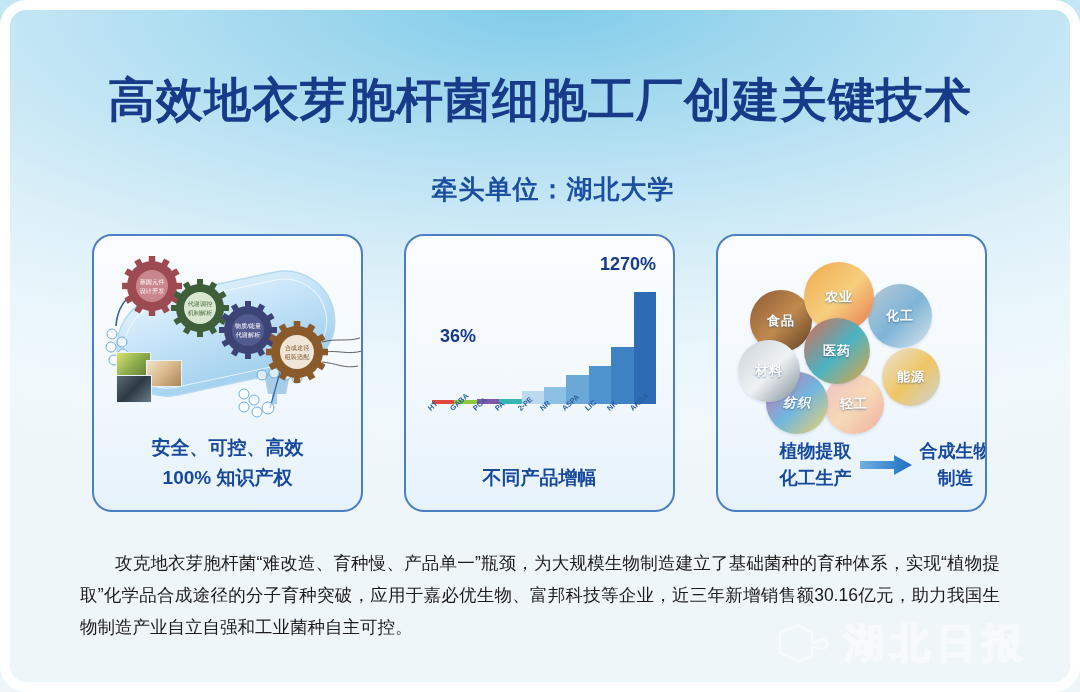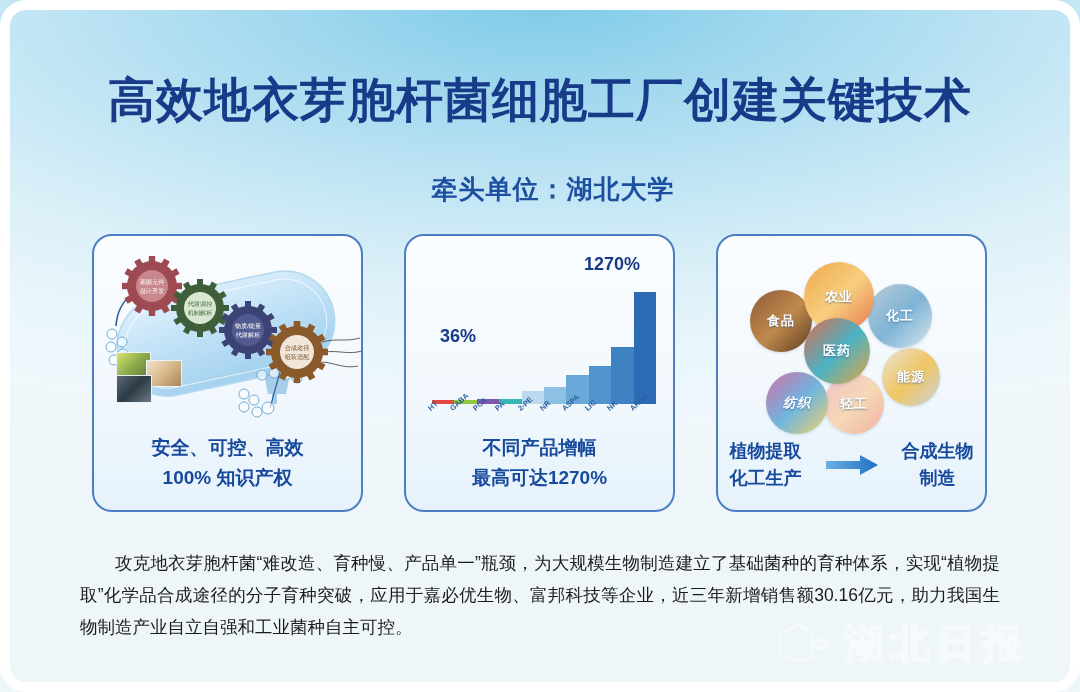--- a/index.html
+++ b/index.html
@@ -59,33 +59,33 @@
   .plot{position:absolute;left:6px;bottom:30px;width:224px;height:124px;}
   .bars{position:absolute;left:0;bottom:0;width:100%;height:100%;display:flex;align-items:flex-end;gap:0px;}
   .bar{flex:1 1 0;}
   .xlabels{position:absolute;left:0;bottom:4px;width:224px;height:26px;display:flex;}
   .xlab{
     flex:1 1 0;font-size:7.5px;color:#2a5f9e;font-weight:bold;
     transform:rotate(-42deg);transform-origin:left top;white-space:nowrap;
     margin-top:2px;
   }
   .lbl-36{position:absolute;left:14px;top:74px;font-size:18px;font-weight:bold;color:#173b88;}
-  .lbl-1270{position:absolute;right:18px;top:2px;font-size:18px;font-weight:bold;color:#173b88;}
+  .lbl-1270{position:absolute;right:2px;top:2px;font-size:18px;font-weight:bold;color:#173b88;}
   
   .circles{position:absolute;left:14px;top:12px;width:243px;height:192px;}
   .circ{
     position:absolute;border-radius:50%;overflow:hidden;
     display:flex;align-items:center;justify-content:center;
     box-shadow:0 1px 3px rgba(40,90,150,.18);
   }
   .circ .cl{
     position:relative;z-index:2;color:#ffffff;font-weight:bold;font-size:13px;
     text-shadow:0 1px 2px rgba(30,70,120,.55);letter-spacing:1px;
   }
-  .flowrow{position:absolute;left:0;bottom:18px;width:100%;display:flex;align-items:center;justify-content:center;gap:24px;}
+  .flowrow{position:absolute;left:0;bottom:18px;width:100%;display:flex;align-items:center;justify-content:center;gap:8px;padding-left:34px;}
   .flowcol{color:#184a9c;font-weight:bold;font-size:18px;line-height:1.5;text-align:center;}
   .flowcol .ln{display:block;}
   .flowarrow{width:52px;height:20px;position:relative;flex:none;}
   
   .para{
     position:absolute;left:80px;top:548px;width:920px;
     font-size:17.5px;line-height:1.82;color:#1b1b1b;text-align:justify;
   }
   .para .indent{text-indent:2em;display:block;}
   
@@ -300,21 +300,20 @@
             <div class="xlab">NR</div>
             <div class="xlab">ASPA</div>
             <div class="xlab">LIC</div>
             <div class="xlab">NK</div>
             <div class="xlab">ARGA</div>
           </div>
       </div>
 
       <div class="card-caption">
         <span class="ln">不同产品增幅</span>
-        <span class="ln">最高可达1270%</span>
       </div>
     </div>
 
     <div class="card">
       <div class="circles" id="circles">
           <div class="circ" style="left: 18px; top: 42px; width: 62px; height: 62px; background: linear-gradient(135deg, rgb(142, 90, 53) 0%, rgb(192, 138, 78) 52%, rgb(93, 60, 34) 100%);">
             <span class="cl">食品</span>
           </div>
           <div class="circ" style="left: 136px; top: 36px; width: 64px; height: 64px; background: linear-gradient(135deg, rgb(185, 203, 214) 0%, rgb(127, 180, 214) 52%, rgb(214, 229, 236) 100%);">
             <span class="cl">化工</span>
@@ -323,20 +322,23 @@
             <span class="cl">农业</span>
           </div>
           <div class="circ" style="left: 150px; top: 100px; width: 58px; height: 58px; background: linear-gradient(135deg, rgb(232, 226, 214) 0%, rgb(240, 198, 99) 52%, rgb(201, 210, 218) 100%);">
             <span class="cl">能源</span>
           </div>
           <div class="circ" style="left: 92px; top: 126px; width: 60px; height: 60px; background: linear-gradient(135deg, rgb(241, 192, 198) 0%, rgb(246, 217, 182) 52%, rgb(239, 176, 160) 100%);">
             <span class="cl">轻工</span>
           </div>
           <div class="circ" style="left: 34px; top: 124px; width: 62px; height: 62px; background: linear-gradient(135deg, rgb(211, 111, 168) 0%, rgb(111, 182, 223) 52%, rgb(242, 210, 106) 100%); font-style: italic;">
             <span class="cl">纺织</span>
+          </div>
+          <div class="circ" style="left: 6px; top: 92px; width: 62px; height: 62px; background: linear-gradient(135deg, rgb(201, 211, 218) 0%, rgb(238, 242, 244) 52%, rgb(125, 139, 150) 100%);">
+            <span class="cl">材料</span>
           </div>
           <div class="circ" style="left: 72px; top: 70px; width: 66px; height: 66px; background: linear-gradient(135deg, rgb(224, 106, 78) 0%, rgb(73, 179, 196) 52%, rgb(232, 163, 61) 100%);">
             <span class="cl">医药</span>
           </div>
         </div>
 
       <div class="flowrow">
         <div class="flowcol">
           <span class="ln">植物提取</span>
           <span class="ln">化工生产</span>

